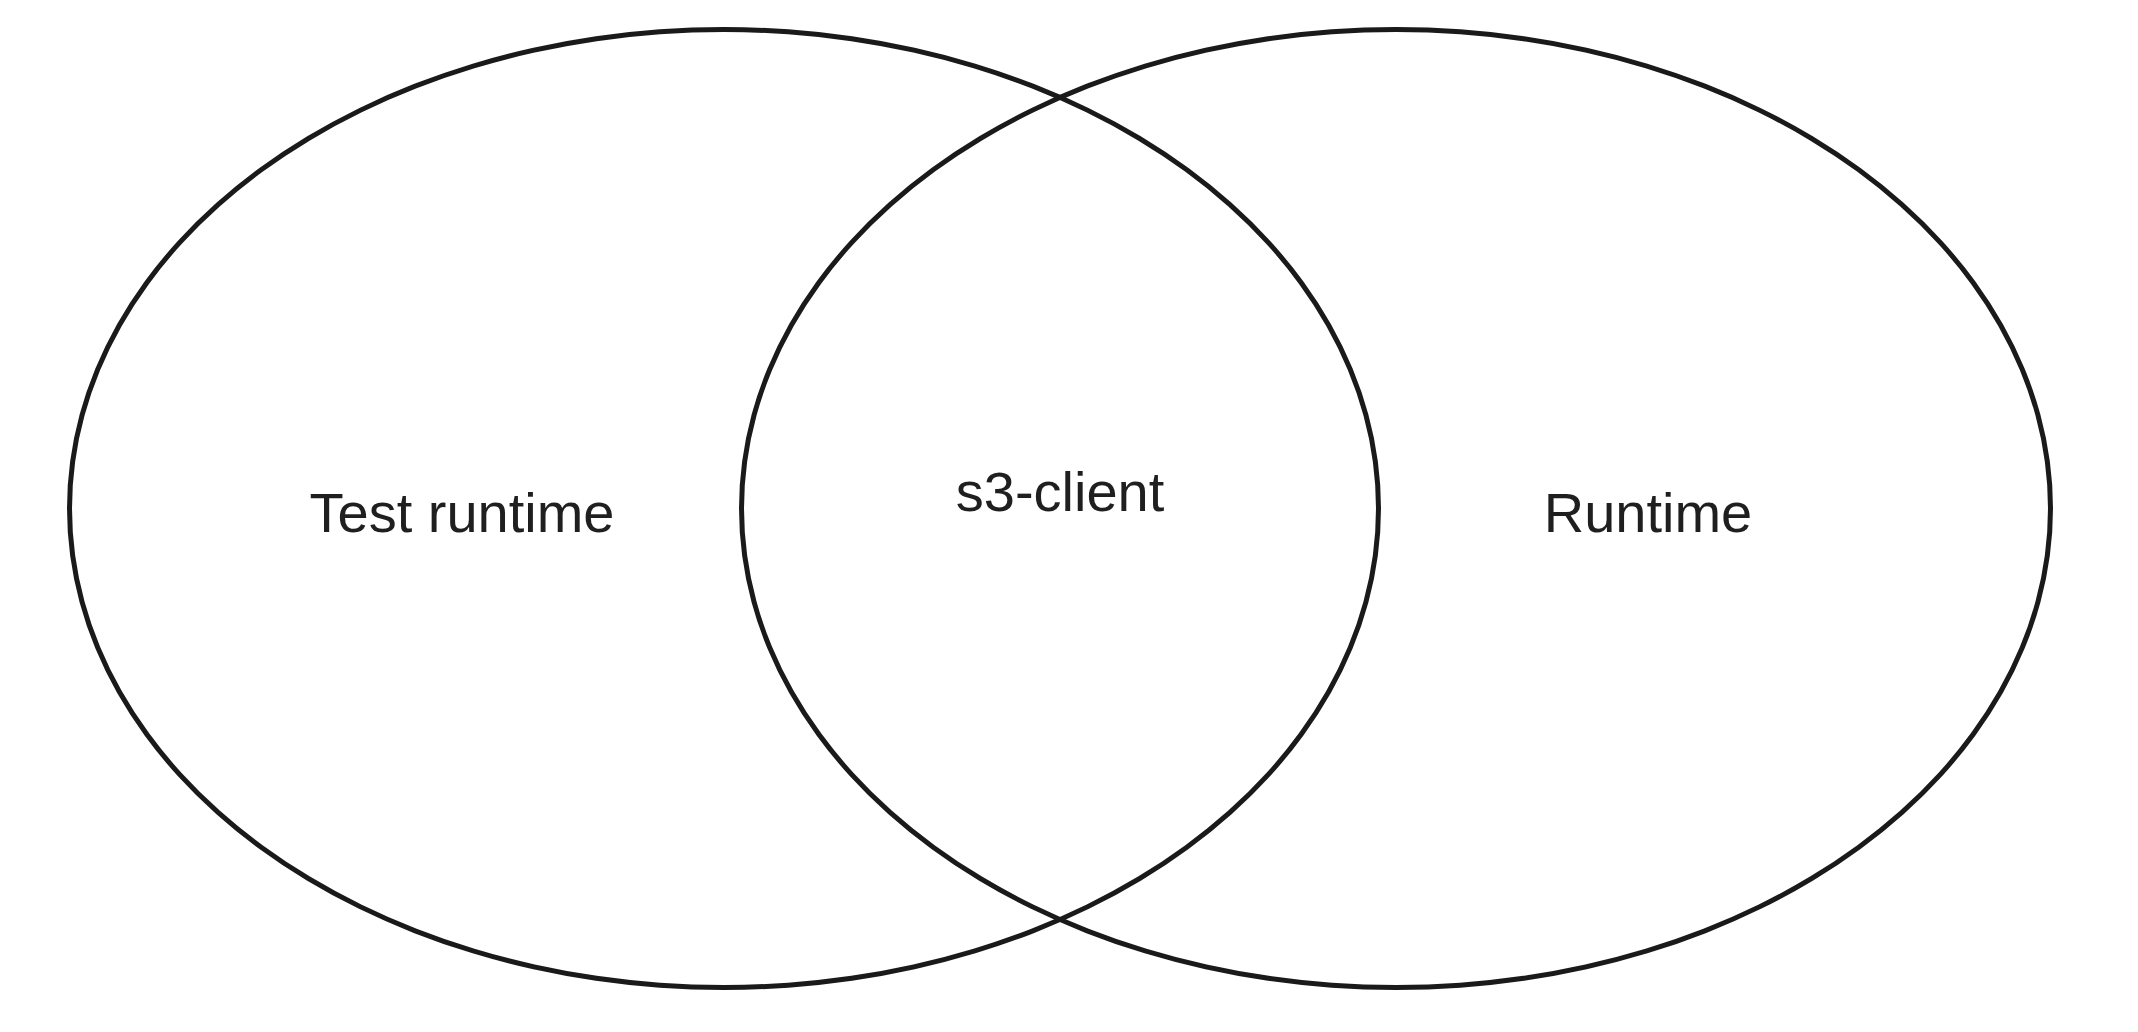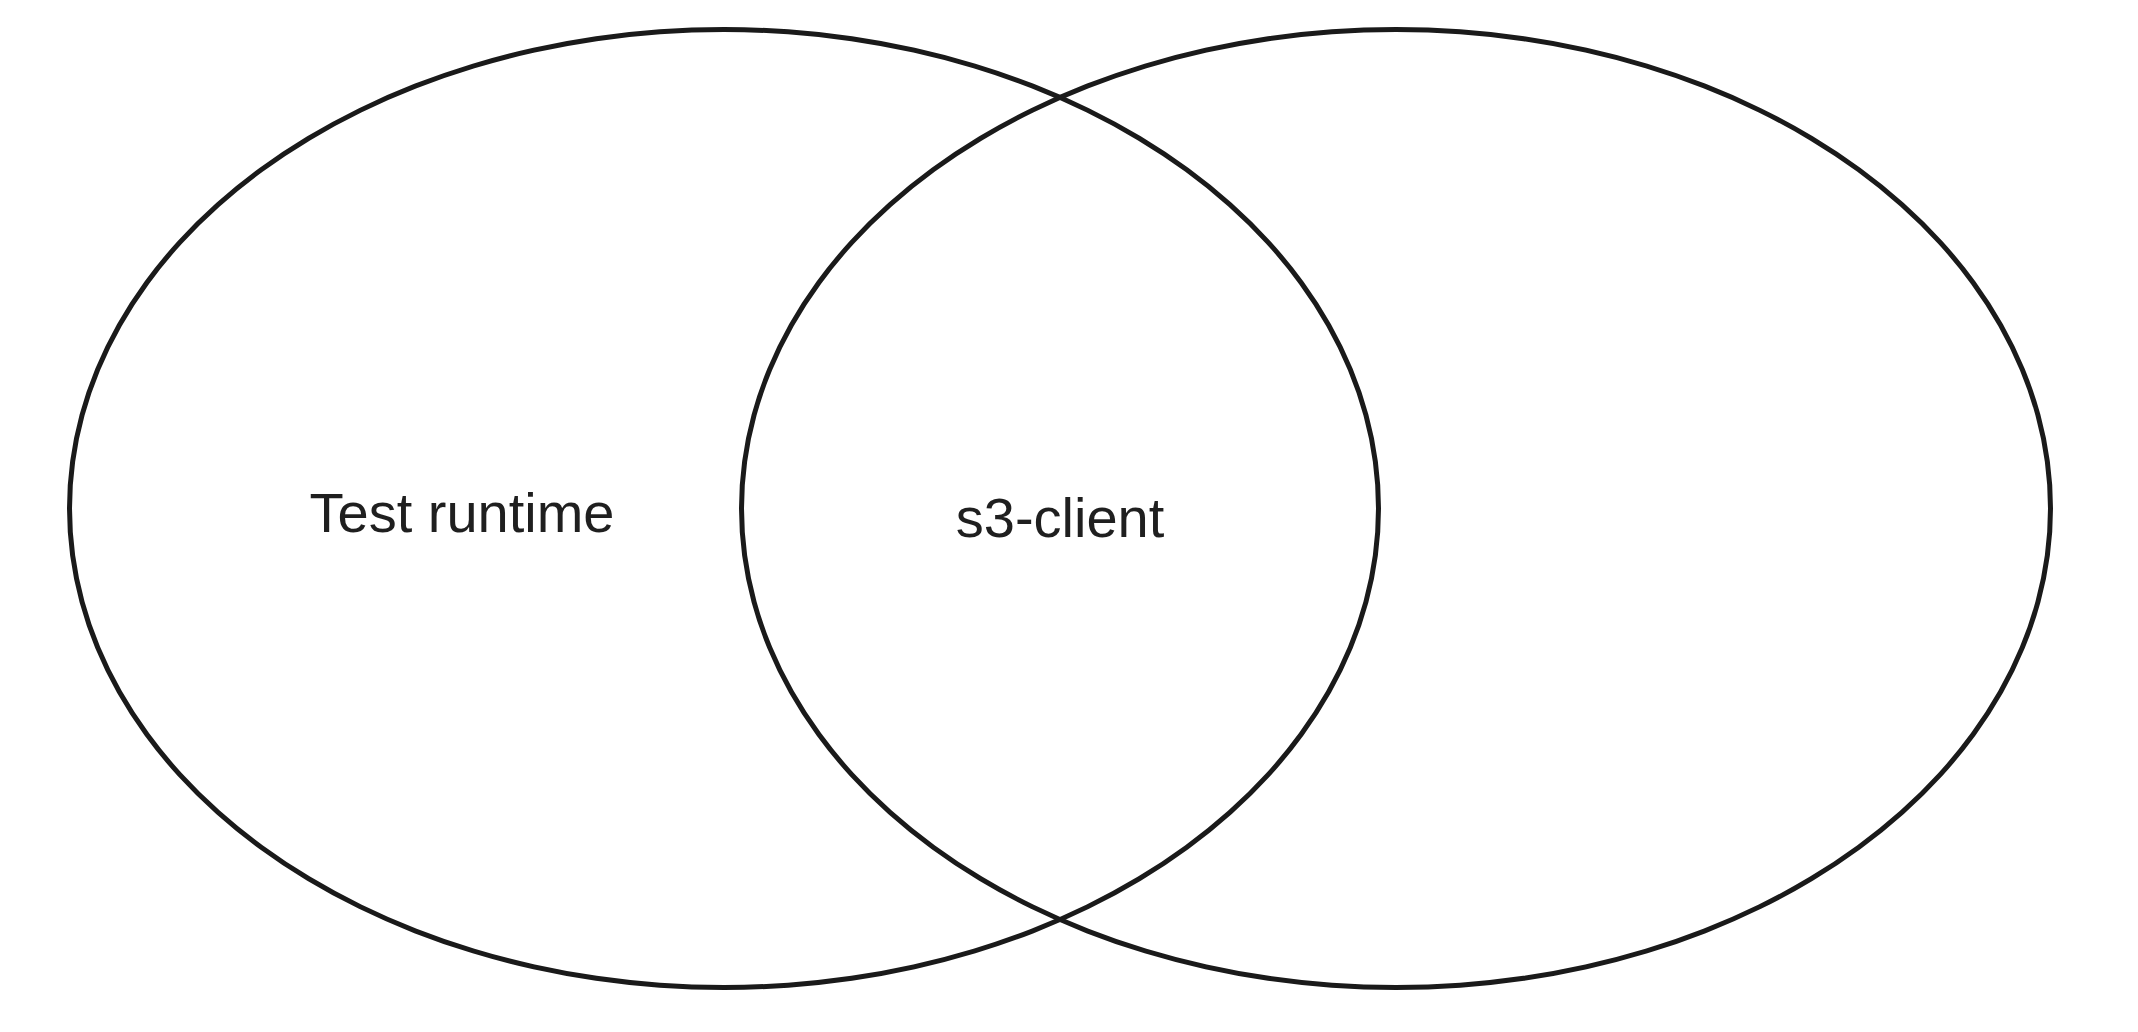--- a/index.html
+++ b/index.html
@@ -38,30 +38,31 @@
     transform: translate(-50%, -50%);
     font-size: 56px;
     line-height: 1.2;
     white-space: nowrap;
     text-align: center;
   }
   .label.left-set   { left: 462px;  top: 513px; }
   .label.right-set  { left: 1648px; top: 513px; }
   .label.intersection {
     left: 1060px;
-    top: 517px;
+    top: 491px;
     line-height: 77px;
   }
 </style>
 </head>
 <body>
 
 <div class="canvas">
   <div class="ellipse left"></div>
   <div class="ellipse right"></div>
 
   <div class="label left-set">Test runtime</div>
 
   <div class="label intersection">
     <div>s3-client</div>
   </div>
 
+  <div class="label right-set">Runtime</div>
 </div>
 
 </body></html>

